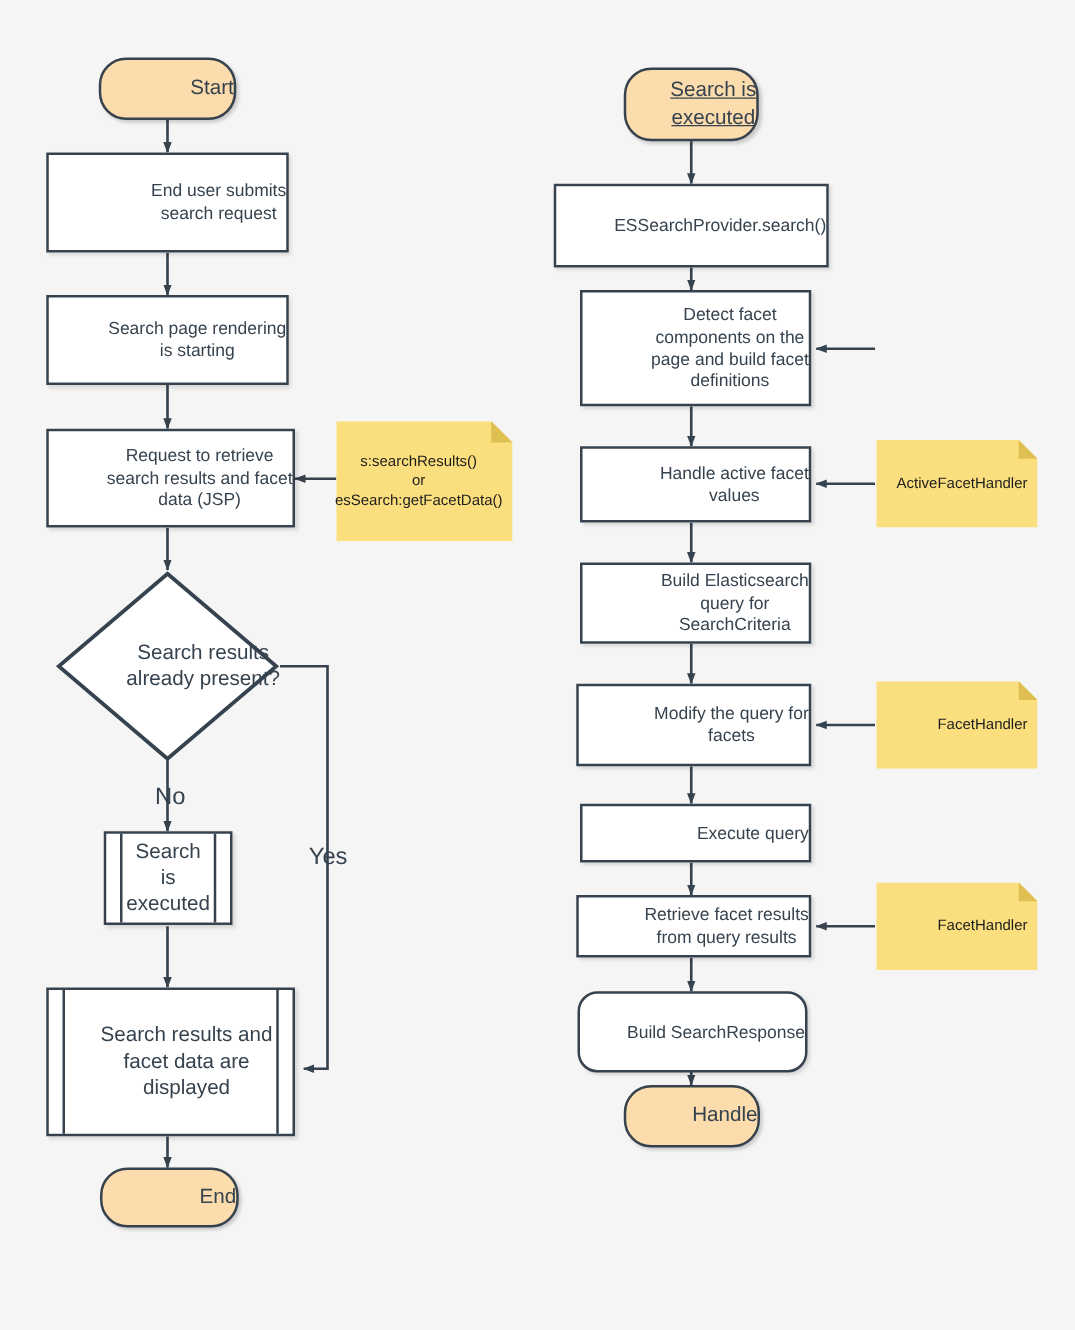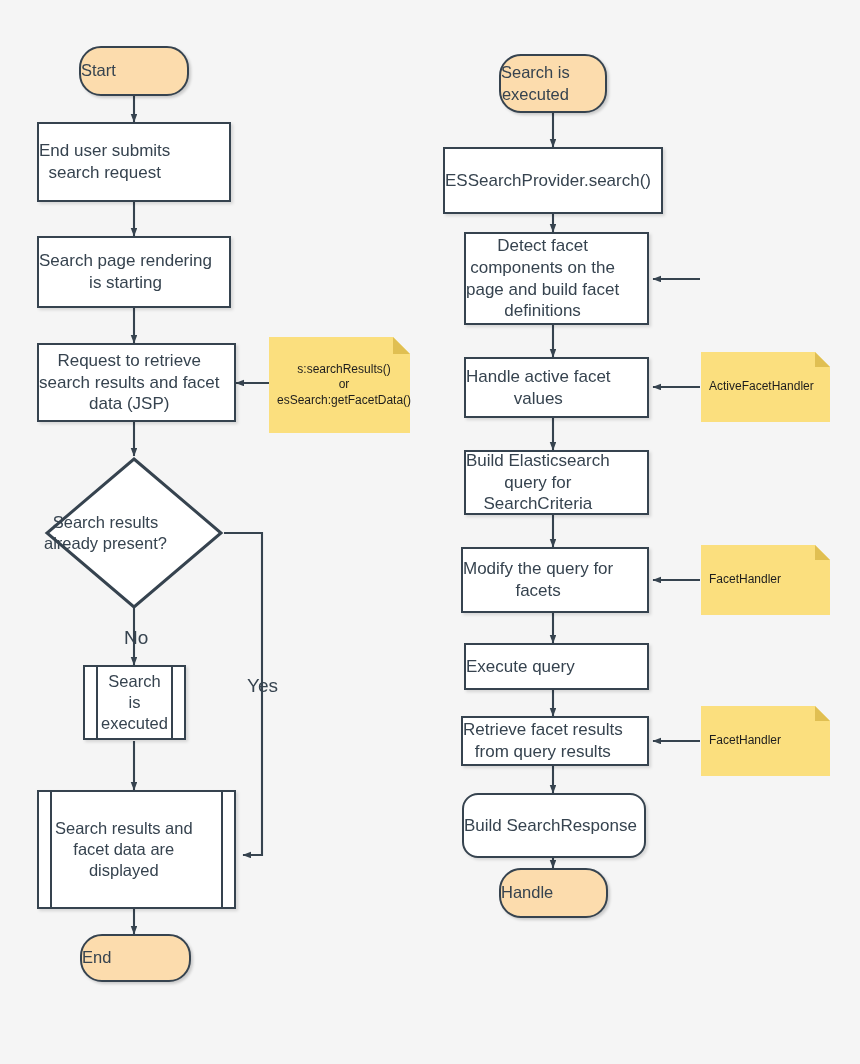--- a/index.html
+++ b/index.html
@@ -21,31 +21,31 @@
     top: 0;
     width: 860px;
     height: 1064px;
     pointer-events: none;
   }
   .node {
     position: absolute;
     box-sizing: border-box;
     display: flex;
     align-items: center;
-    justify-content: flex-start;
+    justify-content: flex-end;
     text-align: center;
     color: #36434f;
     line-height: 1.28;
     white-space: pre-line;
   }
   
   .proc {
     background: #ffffff;
     border: 2px solid #36434f;
-    font-size: 17px;
+    font-size: 14px;
     box-shadow: 2px 2px 3px rgba(0,0,0,0.13);
   }
   
   .term {
     background: #fcdcad;
     border: 2px solid #36434f;
     border-radius: 22px;
     font-size: 16.5px;
     box-shadow: 2px 2px 3px rgba(0,0,0,0.18);
   }
@@ -212,21 +212,21 @@
 esSearch:getFacetData()</span>
   </div>
 
   <div class="edge-label" style="left:124px; top:627px;">
     <span>No</span>
   </div>
   <div class="edge-label" style="left:247px; top:675px;">
     <span>Yes</span>
   </div>
 
-  <div class="node term" style="left:499px; top:54px; width:108px; height:59px;">
+  <div class="node term" style="left:499px; top:54px; width:108px; height:59px;text-decoration:underline;">
     <span>Search is
 executed</span>
   </div>
 
   <div class="node proc" style="left:443px; top:147px; width:220px; height:67px;">
     <span>ESSearchProvider.search()</span>
   </div>
 
   <div class="node proc" style="left:464px; top:232px; width:185px; height:93px;">
     <span>Detect facet

